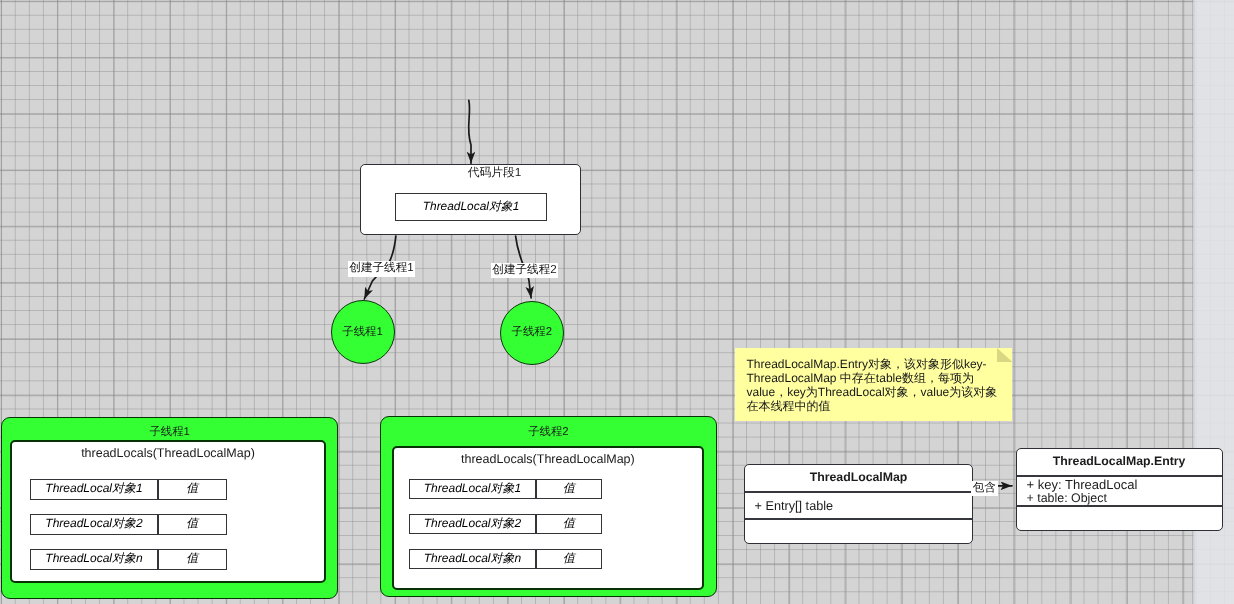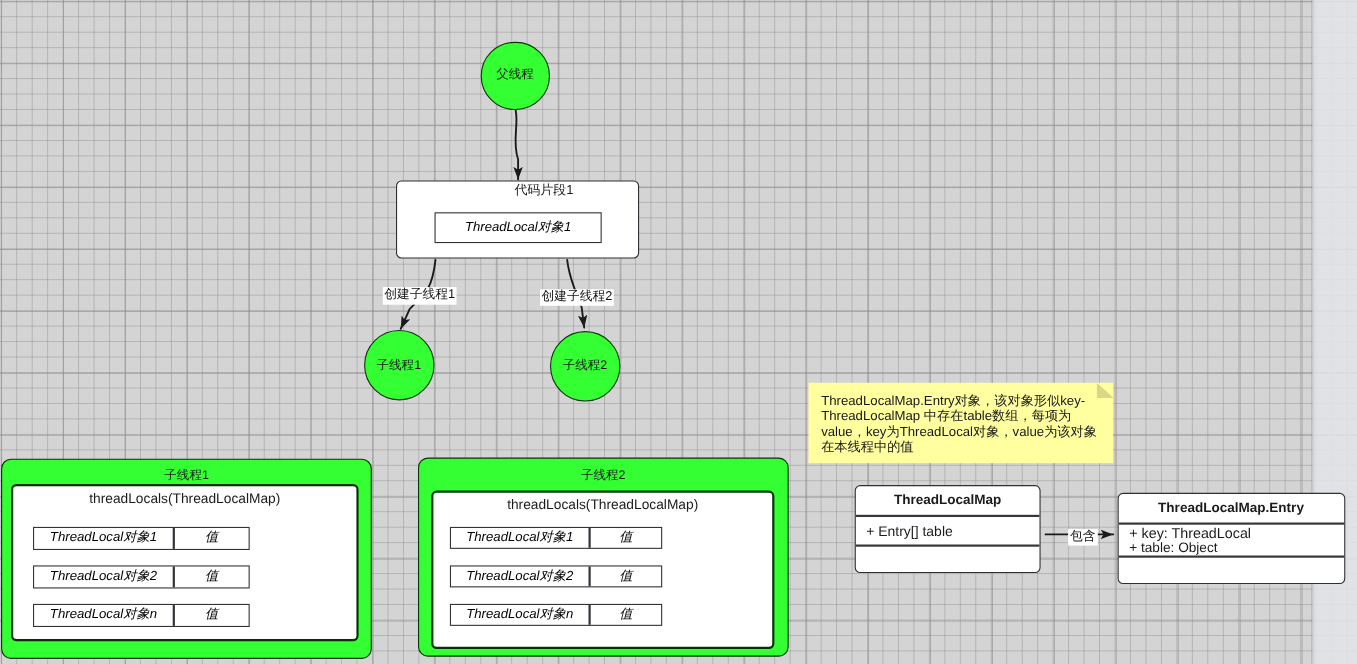--- a/index.html
+++ b/index.html
@@ -69,23 +69,20 @@
   <div class="node note" style="left:735.2px;top:348.3px;width:277.3px;height:72.9px;padding:8.4px 0 0 11.3px;line-height:14.1px;">
     <svg style="position:absolute;right:0;top:0;width:15.3px;height:13.9px;" viewBox="0 0 15.3 13.9">
       <path d="M 0 0 L 15.3 13.9 L 0 13.9 Z" fill="#d8d884"></path>
     </svg>
     <div class="txtwrap">
         <div>ThreadLocalMap.Entry对象，该对象形似key-</div>
         <div>ThreadLocalMap 中存在table数组，每项为</div>
         <div>value，key为ThreadLocal对象，value为该对象</div>
         <div>在本线程中的值</div>
       </div>
-  </div>
-  <div class="node circle" style="left:437px;top:37.5px;width:62.5px;height:62.5px;">
-    <span>父线程</span>
   </div>
   <div class="node rbox" style="left:360px;top:163.5px;width:221px;height:71.5px;">
     <div class="cap" style="left:0;right:0;top:-0.5px;text-align:center;font-size:11.8px;line-height:17px;margin-left:48px;">代码片段1</div>
     <div class="node sbox ctr" style="left:33.6px;top:28.4px;width:152.9px;height:27.9px;font-size:11.9px;">
       <span>ThreadLocal对象1</span>
     </div>
   </div>
   <div class="edgelbl" style="left:348px;top:261px;width:67px;height:15.5px;text-align:center;">
     <span>创建子线程1</span>
     </div>
@@ -153,21 +150,21 @@
   </div>
   <div class="node sbox" style="left:408.7px;top:548.9px;width:193.2px;height:20.6px;">
     <div class="cell" style="left:0;top:0;width:125.6px;height:16.8px;font-size:12px;">
       <span>ThreadLocal对象n</span>
       </div>
     <div class="vdiv" style="left:125.6px;"></div>
     <div class="cell" style="left:127.5px;right:0;height:16.8px;font-size:12px;">
       <span>值</span>
       </div>
   </div>
-  <div class="node rbox" style="left:744px;top:441px;width:169px;height:80px;margin-left:33px;">
+  <div class="node rbox" style="left:744px;top:464px;width:229px;height:80px;">
     <div class="cap" style="left:0;right:0;top:4.5px;text-align:center;font-size:12.3px;font-weight:bold;">ThreadLocalMap</div>
     <div style="position:absolute;left:0;right:0;top:26.3px;height:1.8px;background:#36373c;"></div>
     <div class="cap" style="left:9.5px;top:33.5px;font-size:12.7px;">+ Entry[] table</div>
     <div style="position:absolute;left:0;right:0;top:52.8px;height:1.8px;background:#36373c;"></div>
   </div>
   <div class="node rbox" style="left:1015.6px;top:448.4px;width:207px;height:82.5px;">
     <div class="cap" style="left:0;right:0;top:4.5px;text-align:center;font-size:12.3px;font-weight:bold;">ThreadLocalMap.Entry</div>
     <div style="position:absolute;left:0;right:0;top:26.1px;height:1.8px;background:#36373c;"></div>
     <div class="cap" style="left:10px;top:27.5px;font-size:13px;text-align:right;">+ key: ThreadLocal</div>
     <div class="cap" style="left:10px;top:41.4px;font-size:12.4px;">+ table: Object</div>

